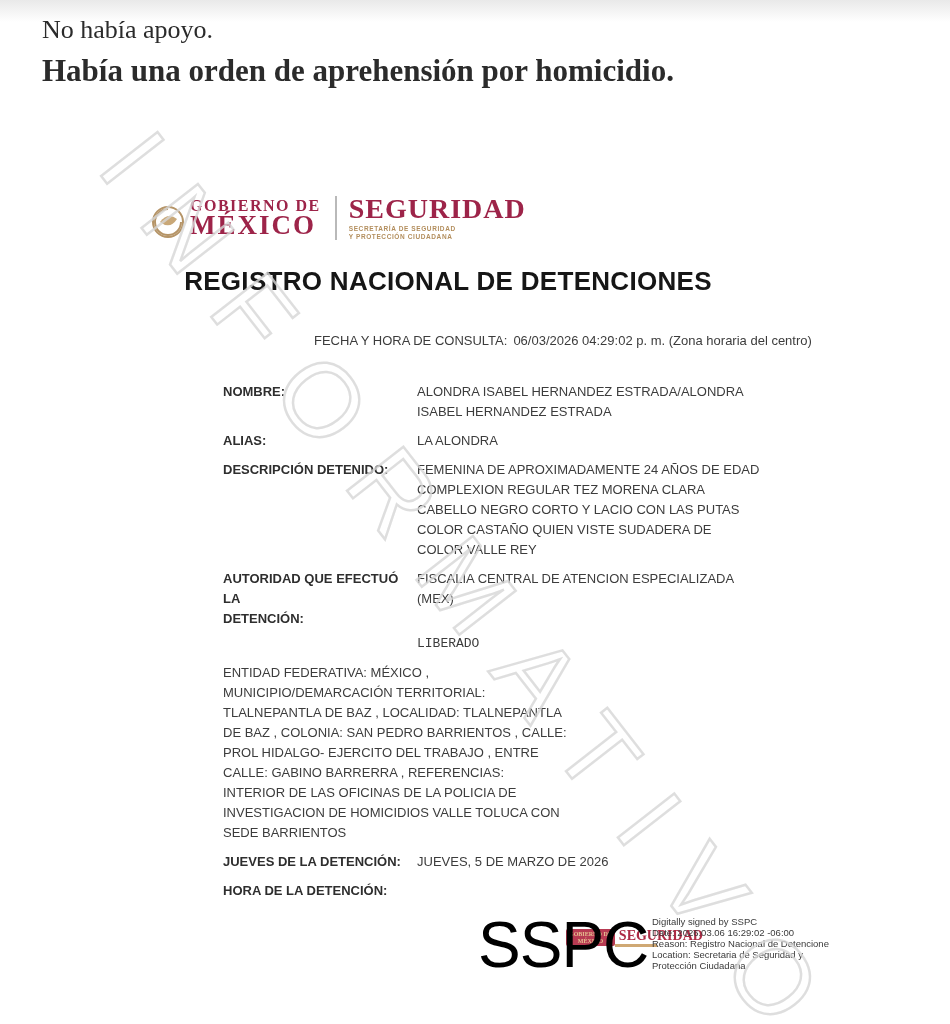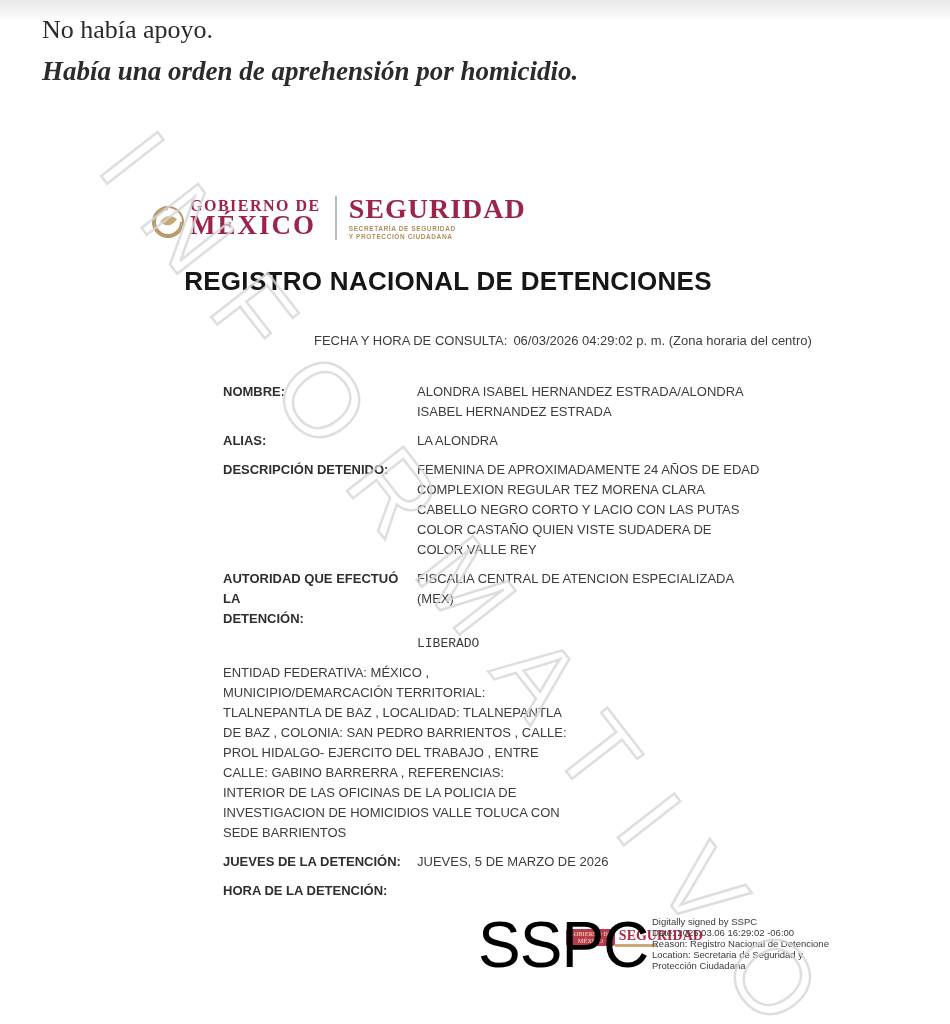--- a/index.html
+++ b/index.html
@@ -6,21 +6,21 @@
   html,body { width:950px; height:1024px; overflow:hidden; background:#ffffff; }
   .page { position:relative; width:950px; height:1024px; background:#ffffff;
           font-family:"Liberation Sans", sans-serif; }
   .top-fade { position:absolute; left:0; top:0; width:950px; height:22px;
               background:linear-gradient(#e9e9e9, #ffffff); }
 
   
   .intro { position:absolute; left:42px; top:10px; color:#2b2b2b;
            font-family:"Liberation Serif", serif; }
   .intro-line1 { font-size:26px; line-height:40px; font-weight:400; }
-  .intro-line2 { font-size:27px; line-height:42px; font-weight:700;font-style:italic; }
+  .intro-line2 { font-size:31px; line-height:42px; font-weight:700; }
 
   
   .watermark { position:absolute; left:170px; top:110px; transform:rotate(52deg);
                transform-origin:0 0; font-size:104px; letter-spacing:38px;
                white-space:nowrap; color:transparent;
                -webkit-text-stroke:2.5px #d7d7d7; opacity:.8;
                z-index:30; pointer-events:none; }
 
   
   .logo-row { position:absolute; left:148px; top:192px; display:flex; align-items:flex-start; }

